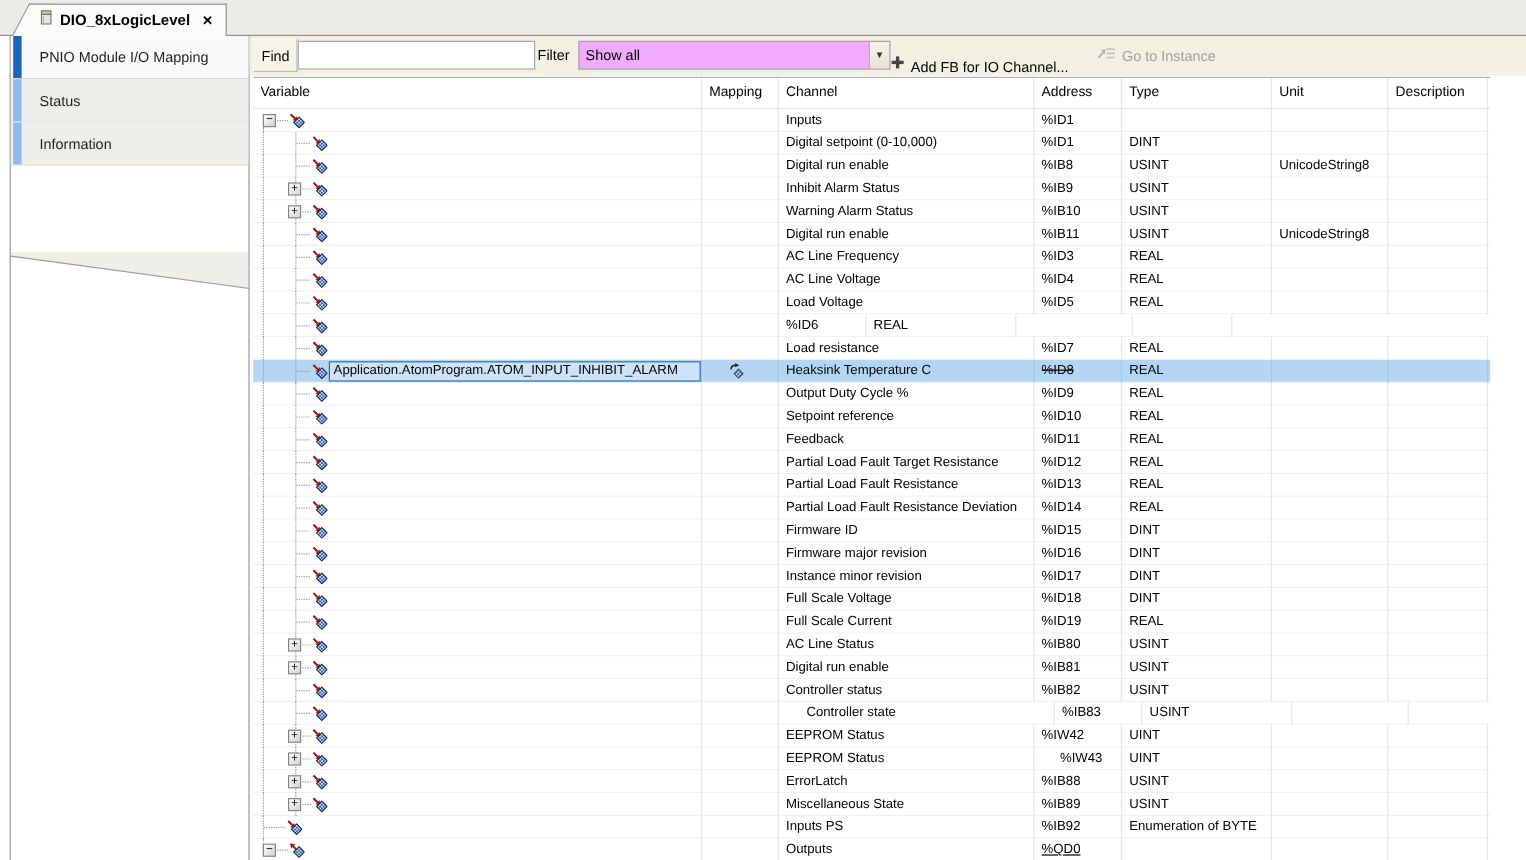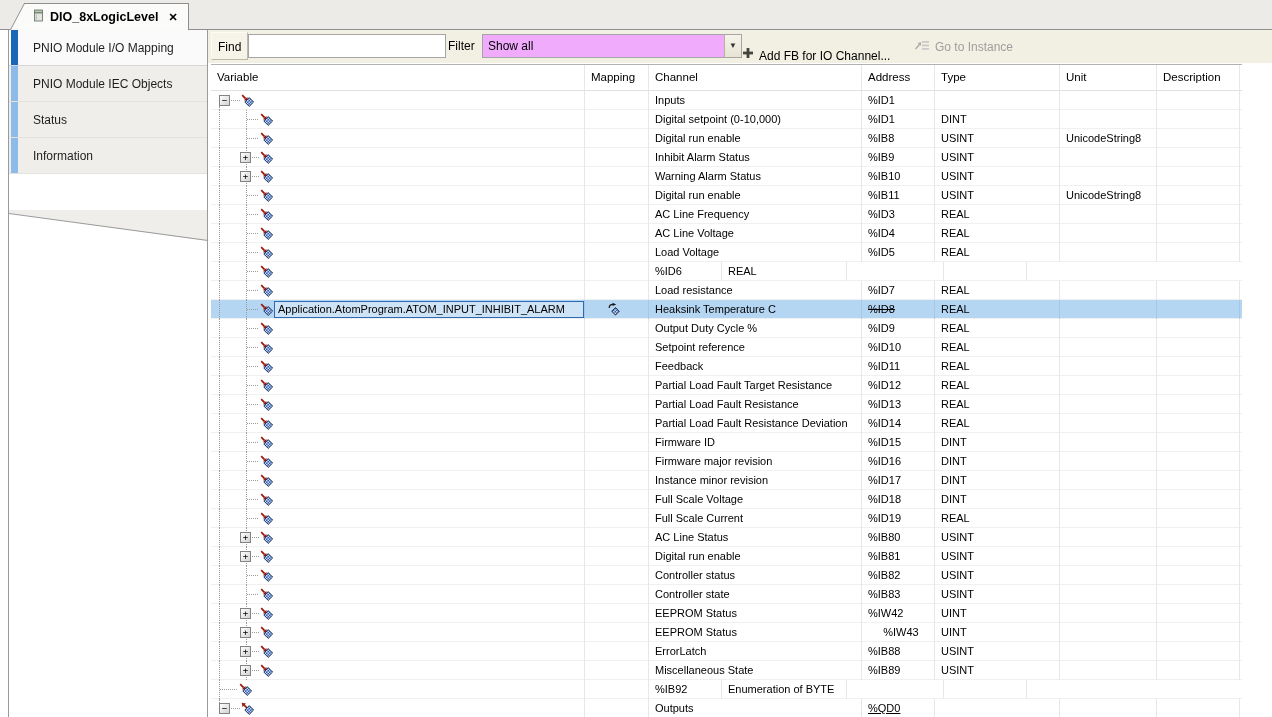--- a/index.html
+++ b/index.html
@@ -100,24 +100,20 @@
     </span>
     <span class="tab-title">DIO_8xLogicLevel</span>
     <span class="tab-close">✕</span>
   </div>
 </div>
 
 <div id="sidebar" class="abs">
   <div class="sitem selected">
     <span class="accent"></span>
     <span>PNIO Module I/O Mapping</span>
-  </div>
-  <div class="sitem">
-    <span class="accent"></span>
-    <span>PNIO Module IEC Objects</span>
   </div>
   <div class="sitem">
     <span class="accent"></span>
     <span>Status</span>
   </div>
   <div class="sitem">
     <span class="accent"></span>
     <span>Information</span>
   </div>
   <div id="side-wedge"></div>
@@ -705,21 +701,21 @@
           <div class="hdot" style="left: 36px; top: 9px; width: 11px;"></div>
           <span class="ticon" style="left: 49px;">
             <svg width="13" height="13" viewBox="0 0 13 13">
     <path d="M1.2,1.2 L4.6,4.6" stroke="#9b150a" stroke-width="1.7"></path>
     <polygon points="7,7 2.9,6.3 6.3,2.9" fill="#9b150a"></polygon>
     <polygon points="8.2,3.6 12.6,8 8.2,12.4 3.8,8" fill="url(#chk)" stroke="#10264d" stroke-width="0.9"></polygon>
   </svg>
           </span>
         </div>
         <div class="cell" style="width: 64px;"></div>
-        <div class="cell tcell" style="width: 213px;">Controller state</div>
+        <div class="cell tcell" style="width: 213px; margin-left: 17px;">Controller state</div>
         <div class="cell tcell" style="width: 73px;">%IB83</div>
         <div class="cell tcell" style="width: 125px;">USINT</div>
         <div class="cell tcell" style="width: 97px;"></div>
         <div class="cell tcell" style="width: 83px;"></div>
       </div>
       <div class="trow">
         <div class="cell" style="width: 374px;">
           <div class="vdot" style="left: 8px; top: 0px; height: 19px;"></div>
           <div class="vdot" style="left: 35px; top: 0px; height: 19px;"></div>
           <div class="hdot" style="left: 41px; top: 9px; width: 7px;"></div>
@@ -808,20 +804,21 @@
           <div class="hdot" style="left: 9px; top: 9px; width: 17px;"></div>
           <span class="ticon" style="left: 28px;">
             <svg width="13" height="13" viewBox="0 0 13 13">
     <path d="M1.2,1.2 L4.6,4.6" stroke="#9b150a" stroke-width="1.7"></path>
     <polygon points="7,7 2.9,6.3 6.3,2.9" fill="#9b150a"></polygon>
     <polygon points="8.2,3.6 12.6,8 8.2,12.4 3.8,8" fill="url(#chk)" stroke="#10264d" stroke-width="0.9"></polygon>
   </svg>
           </span>
         </div>
         <div class="cell" style="width: 64px;"></div>
+        <div class="cell tcell" style="width: 213px;">Inputs PS</div>
         <div class="cell tcell" style="width: 73px;">%IB92</div>
         <div class="cell tcell" style="width: 125px;">Enumeration of BYTE</div>
         <div class="cell tcell" style="width: 97px;"></div>
         <div class="cell tcell" style="width: 83px;"></div>
       </div>
       <div class="trow">
         <div class="cell" style="width: 374px;">
           <div class="vdot" style="left: 8px; top: 0px; height: 10px;"></div>
           <div class="hdot" style="left: 20px; top: 9px; width: 9px;"></div>
           <div class="exp" style="left: 8px;">−</div>

